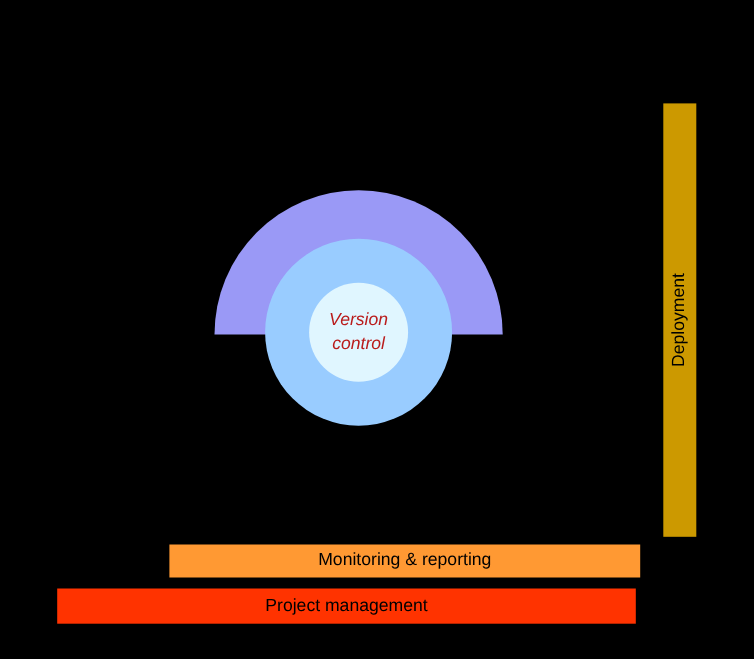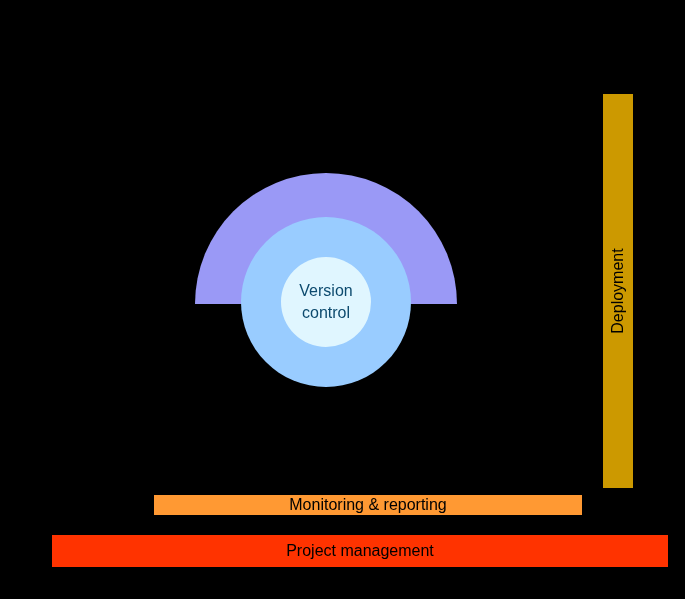--- a/index.html
+++ b/index.html
@@ -50,23 +50,24 @@
 
   
   .core-circle {
     left: 281px; top: 257px;
     width: 90px; height: 90px;
     border-radius: 50%;
     display: flex;
     align-items: center;
     justify-content: center;
     text-align: center;
-    color: #0c4a6e;
+    color: #b91c1c;
     font-size: 16px;
     line-height: 1.35;
+    font-style: italic;
   }
   .core-circle .core-label {
     width: 64px; 
   }
 
   
   .deployment-bar {
     left: 603px; top: 94px;
     width: 30px; height: 394px;
     display: flex;
@@ -83,25 +84,25 @@
   
   .hbar {
     display: flex;
     align-items: center;
     justify-content: center;
     color: #000;
     font-size: 16px;
   }
   .monitoring-bar {
     left: 154px; top: 495px;
-    width: 428px; height: 20px; text-align: center;
+    width: 428px; height: 30px; text-align: center;
   }
   .project-bar {
     left: 52px; top: 535px;
-    width: 616px; height: 32px;
+    width: 526px; height: 32px;
   }
 </style>
 </head>
 <body>
 
 <div id="canvas" style="background: rgb(0, 0, 0);">
 
 
   <div class="abs outer-arch" style="background: rgb(154, 153, 246);"></div>
 

